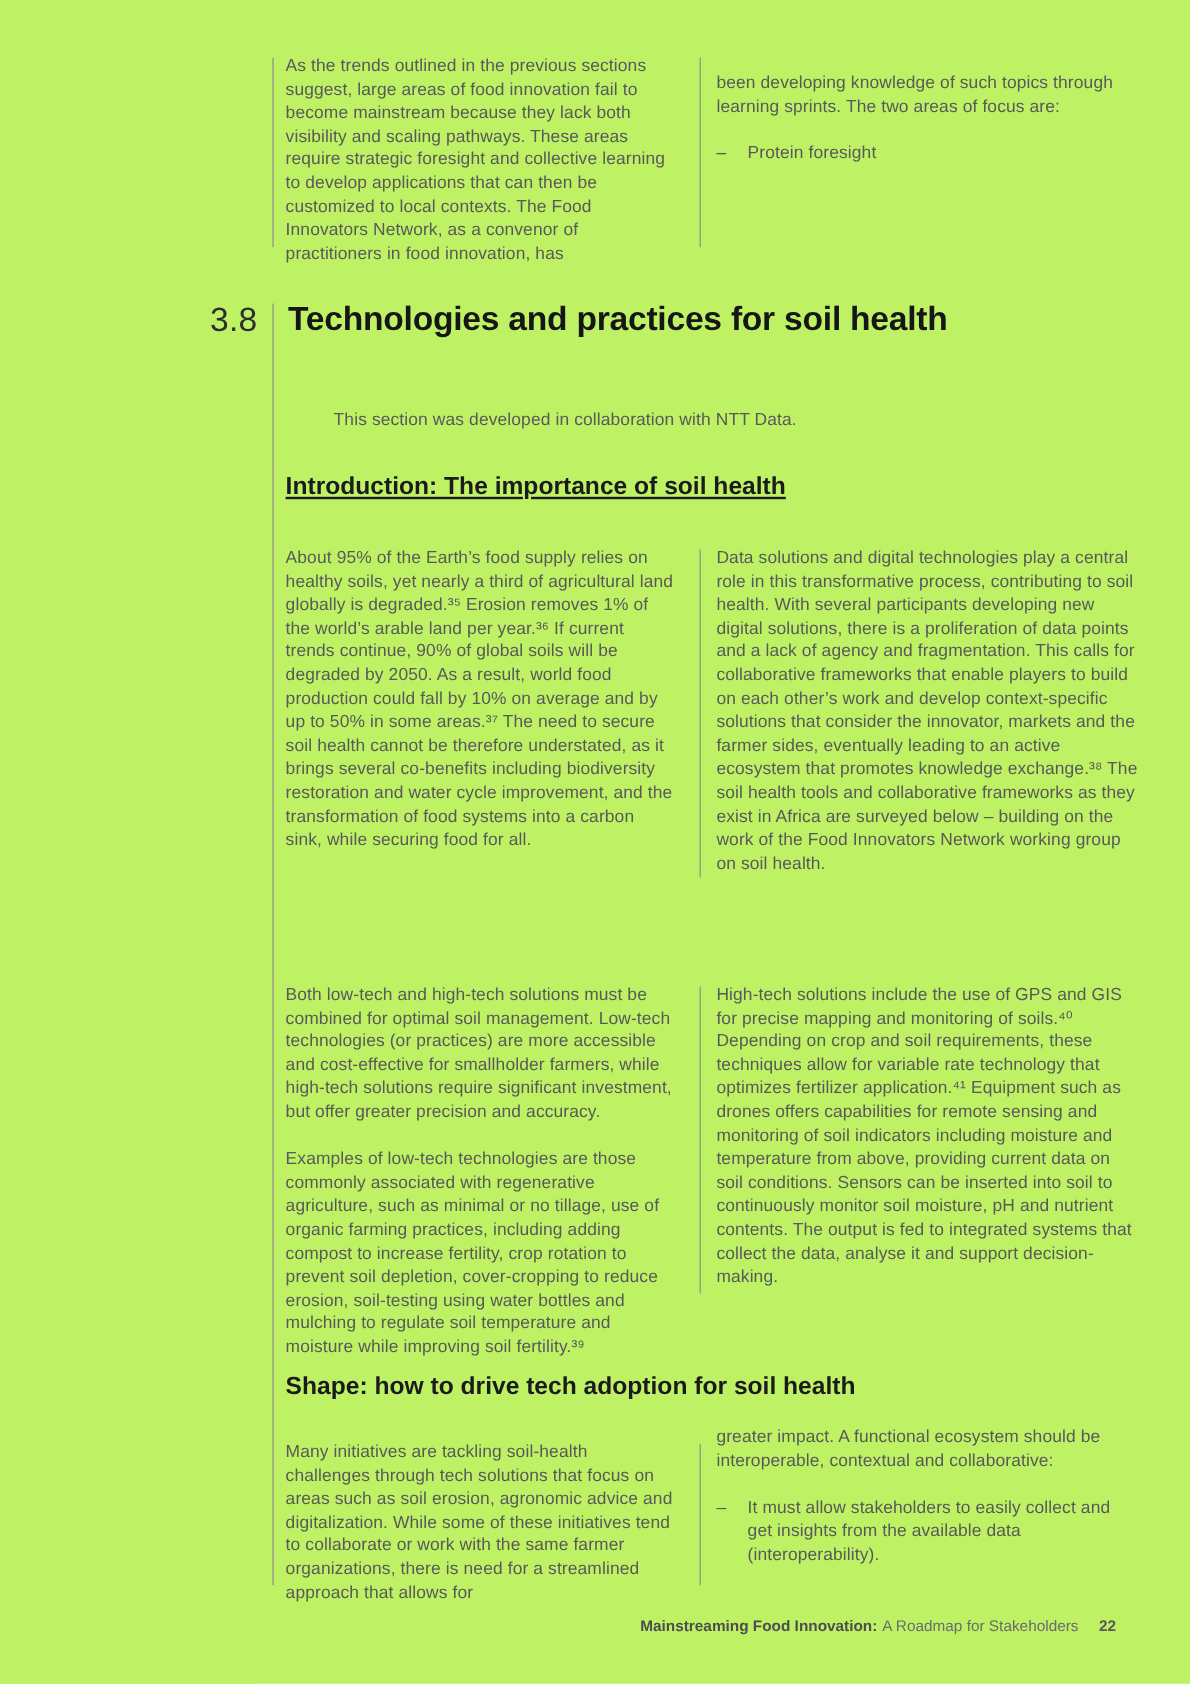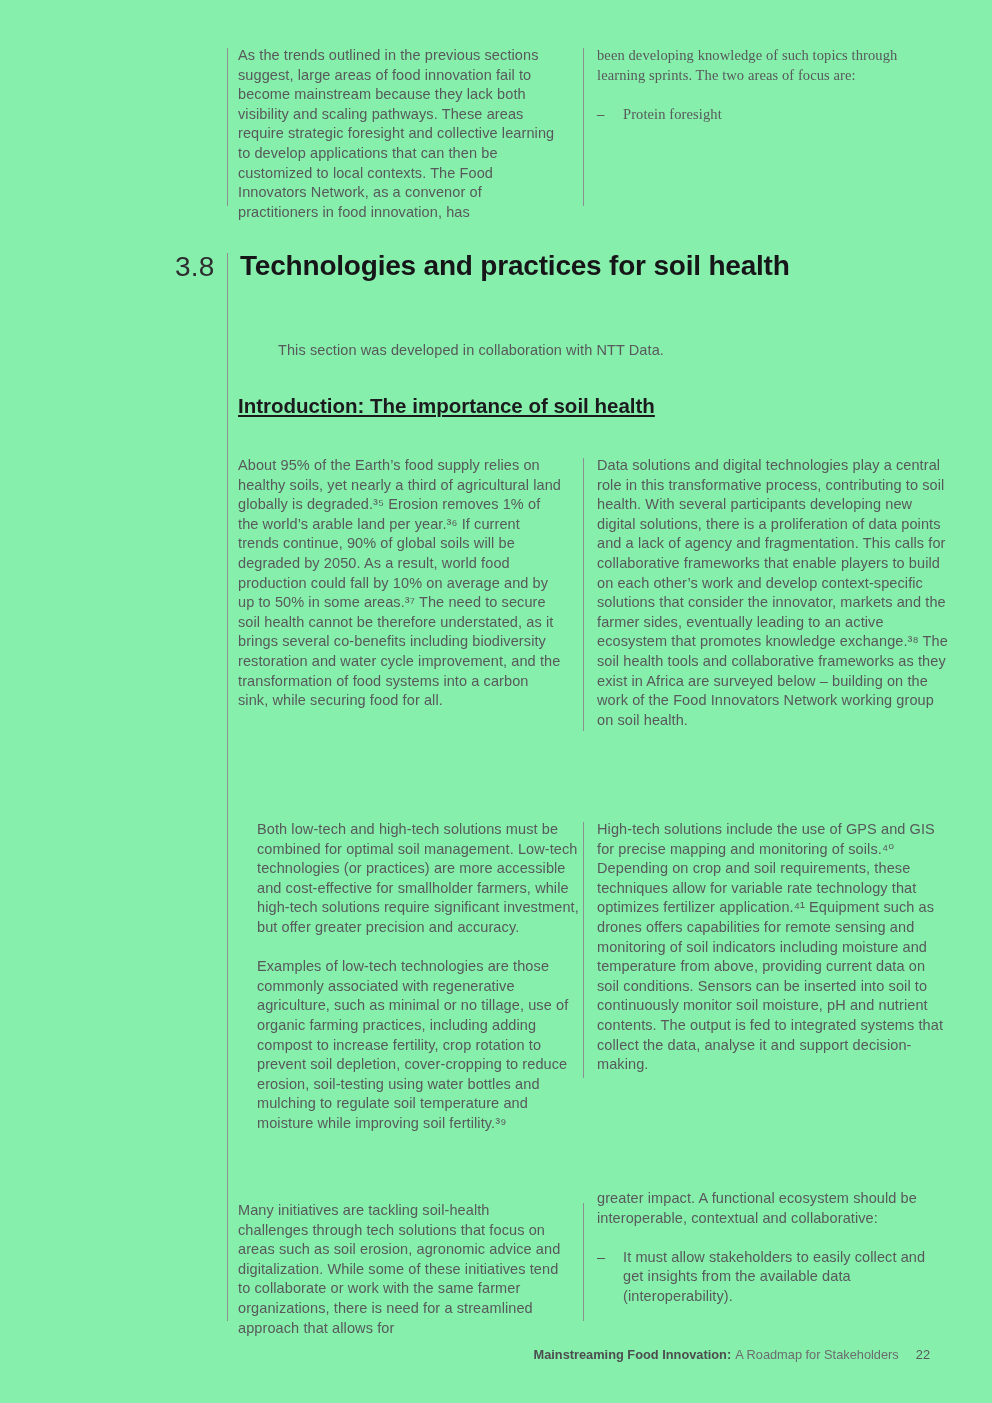--- a/index.html
+++ b/index.html
@@ -5,21 +5,21 @@
   * { box-sizing: border-box; }
   html, body { margin: 0; padding: 0; }
   body {
     width: 992px; height: 1403px;
     background: #ffffff;
     font-family: "Liberation Sans", "DejaVu Sans", sans-serif;
   }
   .page {
     position: relative;
     width: 992px; height: 1403px;
-    background: #86efac;
+    background: #bef264;
     overflow: hidden;
   }
   .abs { position: absolute; }
   p, h1, h2 { margin: 0; padding: 0; }
 
   .vrule {
     position: absolute;
     width: 1px;
     background: #8e8f91;
   }
@@ -75,61 +75,62 @@
     top: 1347px;
     left: 0;
     width: 930px;
     text-align: right;
     font-size: 12.8px;
     line-height: 16px;
     white-space: nowrap;
   }
   .footer .title-bold { font-weight: 700; color: #4c4d4f; }
   .footer .title-rest { font-weight: 400; color: #6b6c6e; margin-left: 4px; }
-  .footer .page-num   { font-weight: 400; color: #58595b; margin-left: 17px; margin-top: 16px; }
+  .footer .page-num   { font-weight: 700; color: #58595b; margin-left: 17px; margin-top: 16px; }
 </style>
 </head>
 <body>
 
 <div class="page">
 
   <div class="vrule" style="left:227px; top:48px; height:158px;"></div>
   <div class="vrule" style="left:583px; top:48px; height:158px;"></div>
   <div class="vrule" style="left:227px; top:253px; height:1068px;"></div>
   <div class="vrule" style="left:583px; top:458px; height:273px;"></div>
   <div class="vrule" style="left:583px; top:822px; height:256px;"></div>
   <div class="vrule" style="left:583px; top:1203px; height:118px;"></div>
 
   <p class="abs body-text col-left" style="top:46px;">As the trends outlined in the previous sections suggest, large areas of food innovation fail to become mainstream because they lack both visibility and scaling pathways. These areas require strategic foresight and collective learning to develop applications that can then be customized to local contexts. The Food Innovators Network, as a convenor of practitioners in food innovation, has</p>
 
-  <div class="abs col-right" style="top:46px;font-family:Liberation Serif, serif;">
+  <div class="abs col-right" style="top:60px;">
     <p class="body-text">been developing knowledge of such topics through learning sprints. The two areas of focus are:</p>
     <div class="bullet body-text">
       <span class="marker">–</span>
     </div>
     <div class="bullet body-text">
       <span class="marker">–</span>
       <span>Protein foresight</span>
     </div>
   </div>
 
   <div class="abs section-number" style="left:175px; top:251px;">3.8</div>
   <h1 class="abs section-title" style="left:240px; top:250px;">Technologies and practices for soil health</h1>
   <p class="abs body-text" style="left:238px; top:341px; width:500px;margin-left:40px;">This section was developed in collaboration with NTT Data.</p>
 
   <h2 class="abs sub-heading" style="left:238px; top:393px;text-decoration:underline;">Introduction: The importance of soil health</h2>
   <p class="abs body-text col-left" style="top:456px;">About 95% of the Earth’s food supply relies on healthy soils, yet nearly a third of agricultural land globally is degraded.³⁵ Erosion removes 1% of the world’s arable land per year.³⁶ If current trends continue, 90% of global soils will be degraded by 2050. As a result, world food production could fall by 10% on average and by up to 50% in some areas.³⁷ The need to secure soil health cannot be therefore understated, as it brings several co-benefits including biodiversity restoration and water cycle improvement, and the transformation of food systems into a carbon sink, while securing food for all.</p>
   <p class="abs body-text col-right" style="top:456px;">Data solutions and digital technologies play a central role in this transformative process, contributing to soil health. With several participants developing new digital solutions, there is a proliferation of data points and a lack of agency and fragmentation. This calls for collaborative frameworks that enable players to build on each other’s work and develop context-specific solutions that consider the innovator, markets and the farmer sides, eventually leading to an active ecosystem that promotes knowledge exchange.³⁸ The soil health tools and collaborative frameworks as they exist in Africa are surveyed below – building on the work of the Food Innovators Network working group on soil health.</p>
 
-  <div class="abs col-left" style="top:820px;margin-left:19px;">
+  <div class="abs col-left" style="top:820px;">
     <p class="body-text">Both low-tech and high-tech solutions must be combined for optimal soil management. Low-tech technologies (or practices) are more accessible and cost-effective for smallholder farmers, while high-tech solutions require significant investment, but offer greater precision and accuracy.</p>
     <p class="body-text para-gap">Examples of low-tech technologies are those commonly associated with regenerative agriculture, such as minimal or no tillage, use of organic farming practices, including adding compost to increase fertility, crop rotation to prevent soil depletion, cover-cropping to reduce erosion, soil-testing using water bottles and mulching to regulate soil temperature and moisture while improving soil fertility.³⁹</p>
   </div>
   <p class="abs body-text col-right" style="top:820px;">High-tech solutions include the use of GPS and GIS for precise mapping and monitoring of soils.⁴⁰ Depending on crop and soil requirements, these techniques allow for variable rate technology that optimizes fertilizer application.⁴¹ Equipment such as drones offers capabilities for remote sensing and monitoring of soil indicators including moisture and temperature from above, providing current data on soil conditions. Sensors can be inserted into soil to continuously monitor soil moisture, pH and nutrient contents. The output is fed to integrated systems that collect the data, analyse it and support decision-making.</p>
 
+  <h2 class="abs sub-heading" style="left:238px; top:1143px;">Shape: how to drive tech adoption for soil health</h2>
   <p class="abs body-text col-left" style="top:1201px;">Many initiatives are tackling soil-health challenges through tech solutions that focus on areas such as soil erosion, agronomic advice and digitalization. While some of these initiatives tend to collaborate or work with the same farmer organizations, there is need for a streamlined approach that allows for</p>
   <div class="abs col-right" style="top:1189px;">
     <p class="body-text">greater impact. A functional ecosystem should be interoperable, contextual and collaborative:</p>
     <div class="bullet body-text">
       <span class="marker">–</span>
       <span>It must allow stakeholders to easily collect and get insights from the available data (interoperability).</span>
     </div>
   </div>
 
   <div class="footer">

